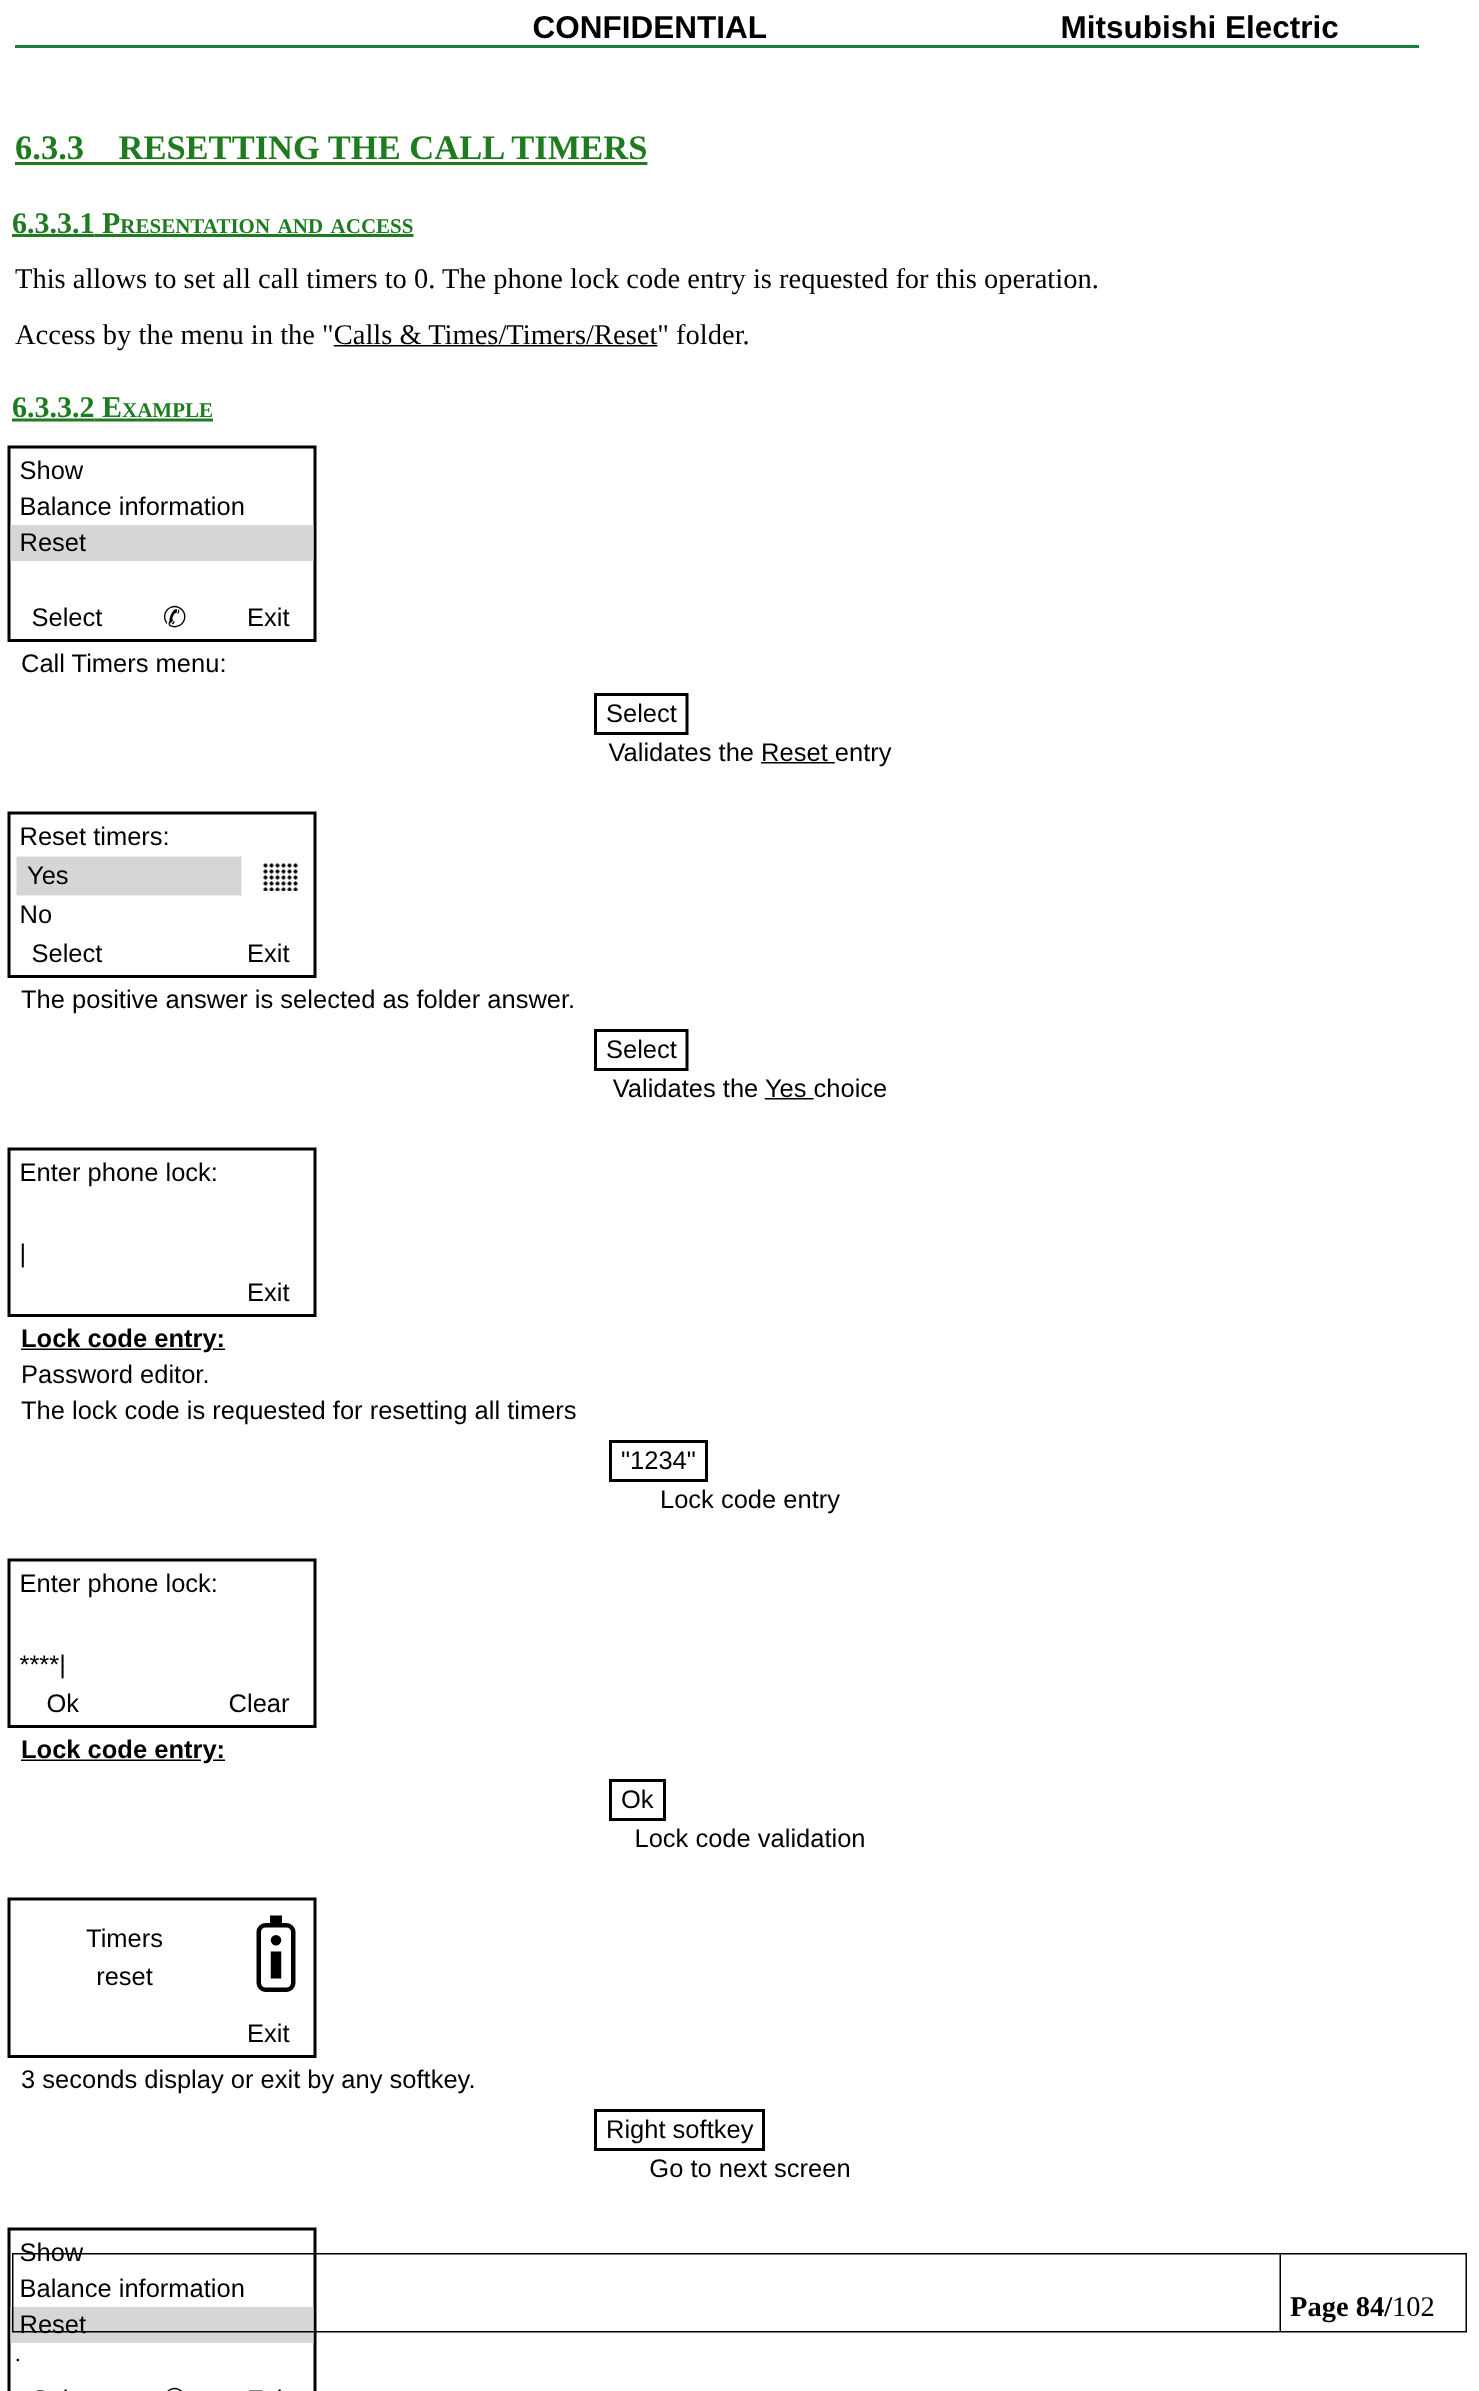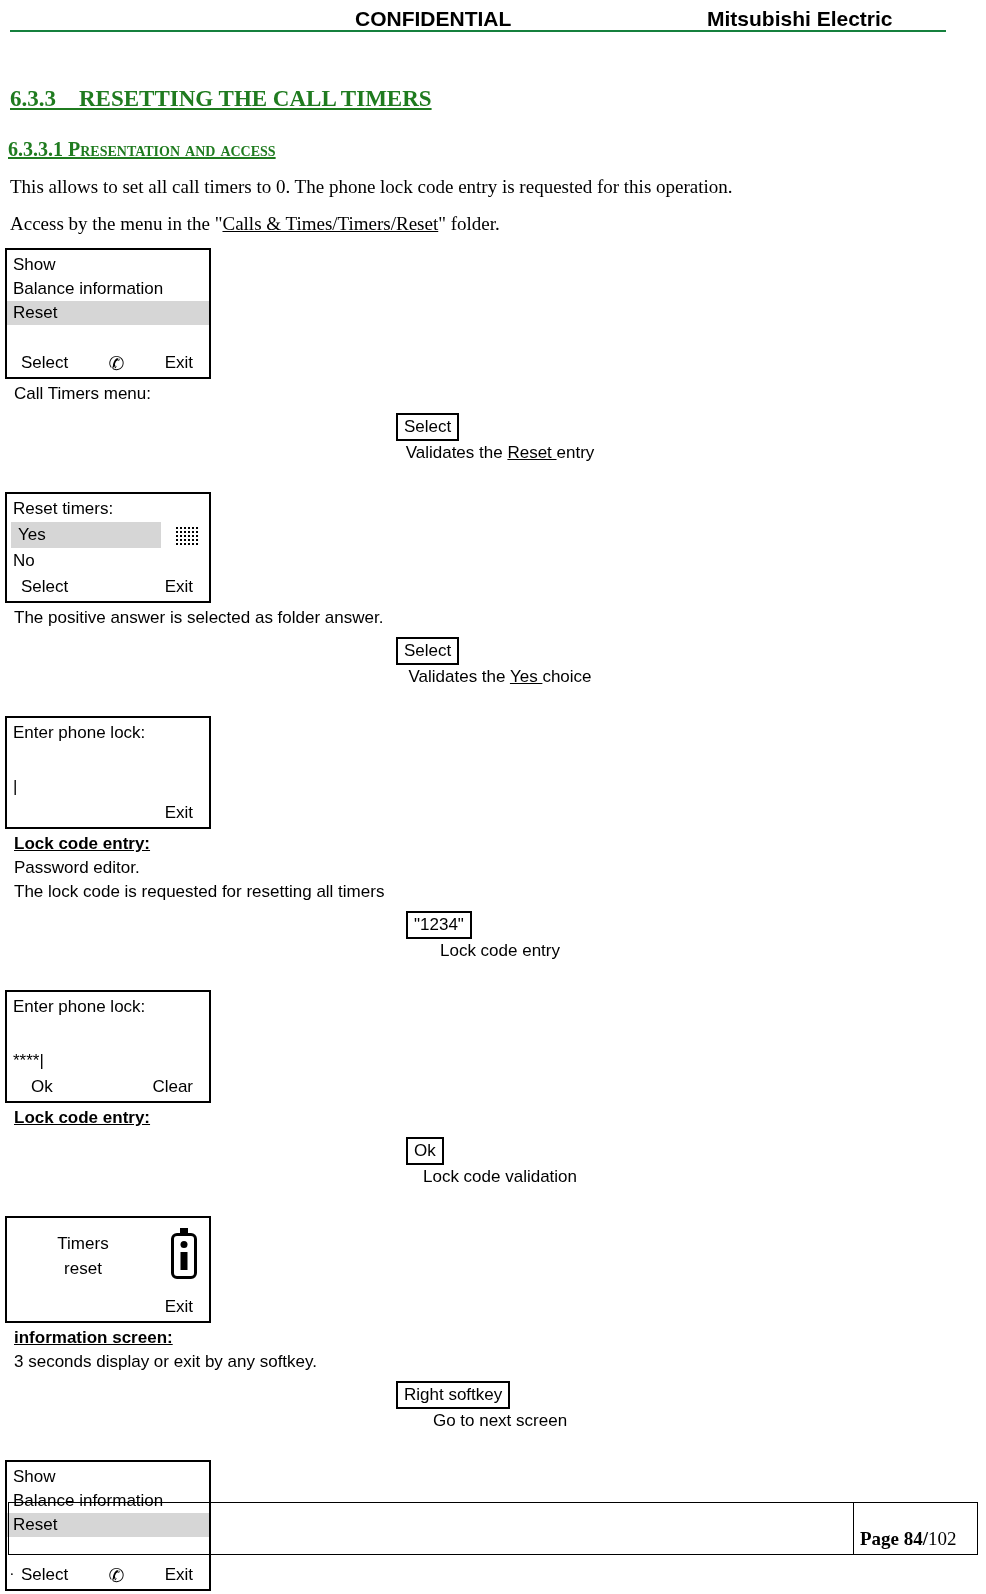--- a/index.html
+++ b/index.html
@@ -86,20 +86,24 @@
   </div>
 
   <div class="h-sub">
     <span>6.3.3.1</span>
     <span class="sc">Presentation and access</span>
   </div>
 
   <p class="body-p">This allows to set all call timers to 0. The phone lock code entry is requested for this operation.</p>
   <p class="body-p"><span>Access by the menu in the "</span><span class="u">Calls &amp; Times/Timers/Reset</span><span>" folder.</span></p>
 
+  <div class="h-sub">
+    <span>6.3.3.2</span>
+    <span class="sc">Example</span>
+  </div>
 
   <div class="steps">
 
     <div class="row screen-row">
       <div class="left">
         <div class="scr">
           <div class="line">Show</div>
           <div class="line">Balance information</div>
           <div class="line hl">Reset</div>
           <div class="spacer"></div>
@@ -197,21 +201,20 @@
             <div class="info-icon">
                 <span class="nub"></span>
               </div>
           </div>
           <div class="softkeys right-only">
             <span>Exit</span>
           </div>
         </div>
       </div>
       <div class="right">
-        <div class="cap-title">information screen:</div>
         <div>3 seconds display or exit by any softkey.</div>
       </div>
     </div>
     <div class="row action-row">
       <div class="left"><span class="action-box">Right softkey</span></div>
       <div class="right">Go to next screen</div>
     </div>
 
     <div class="row screen-row">
       <div class="left">

